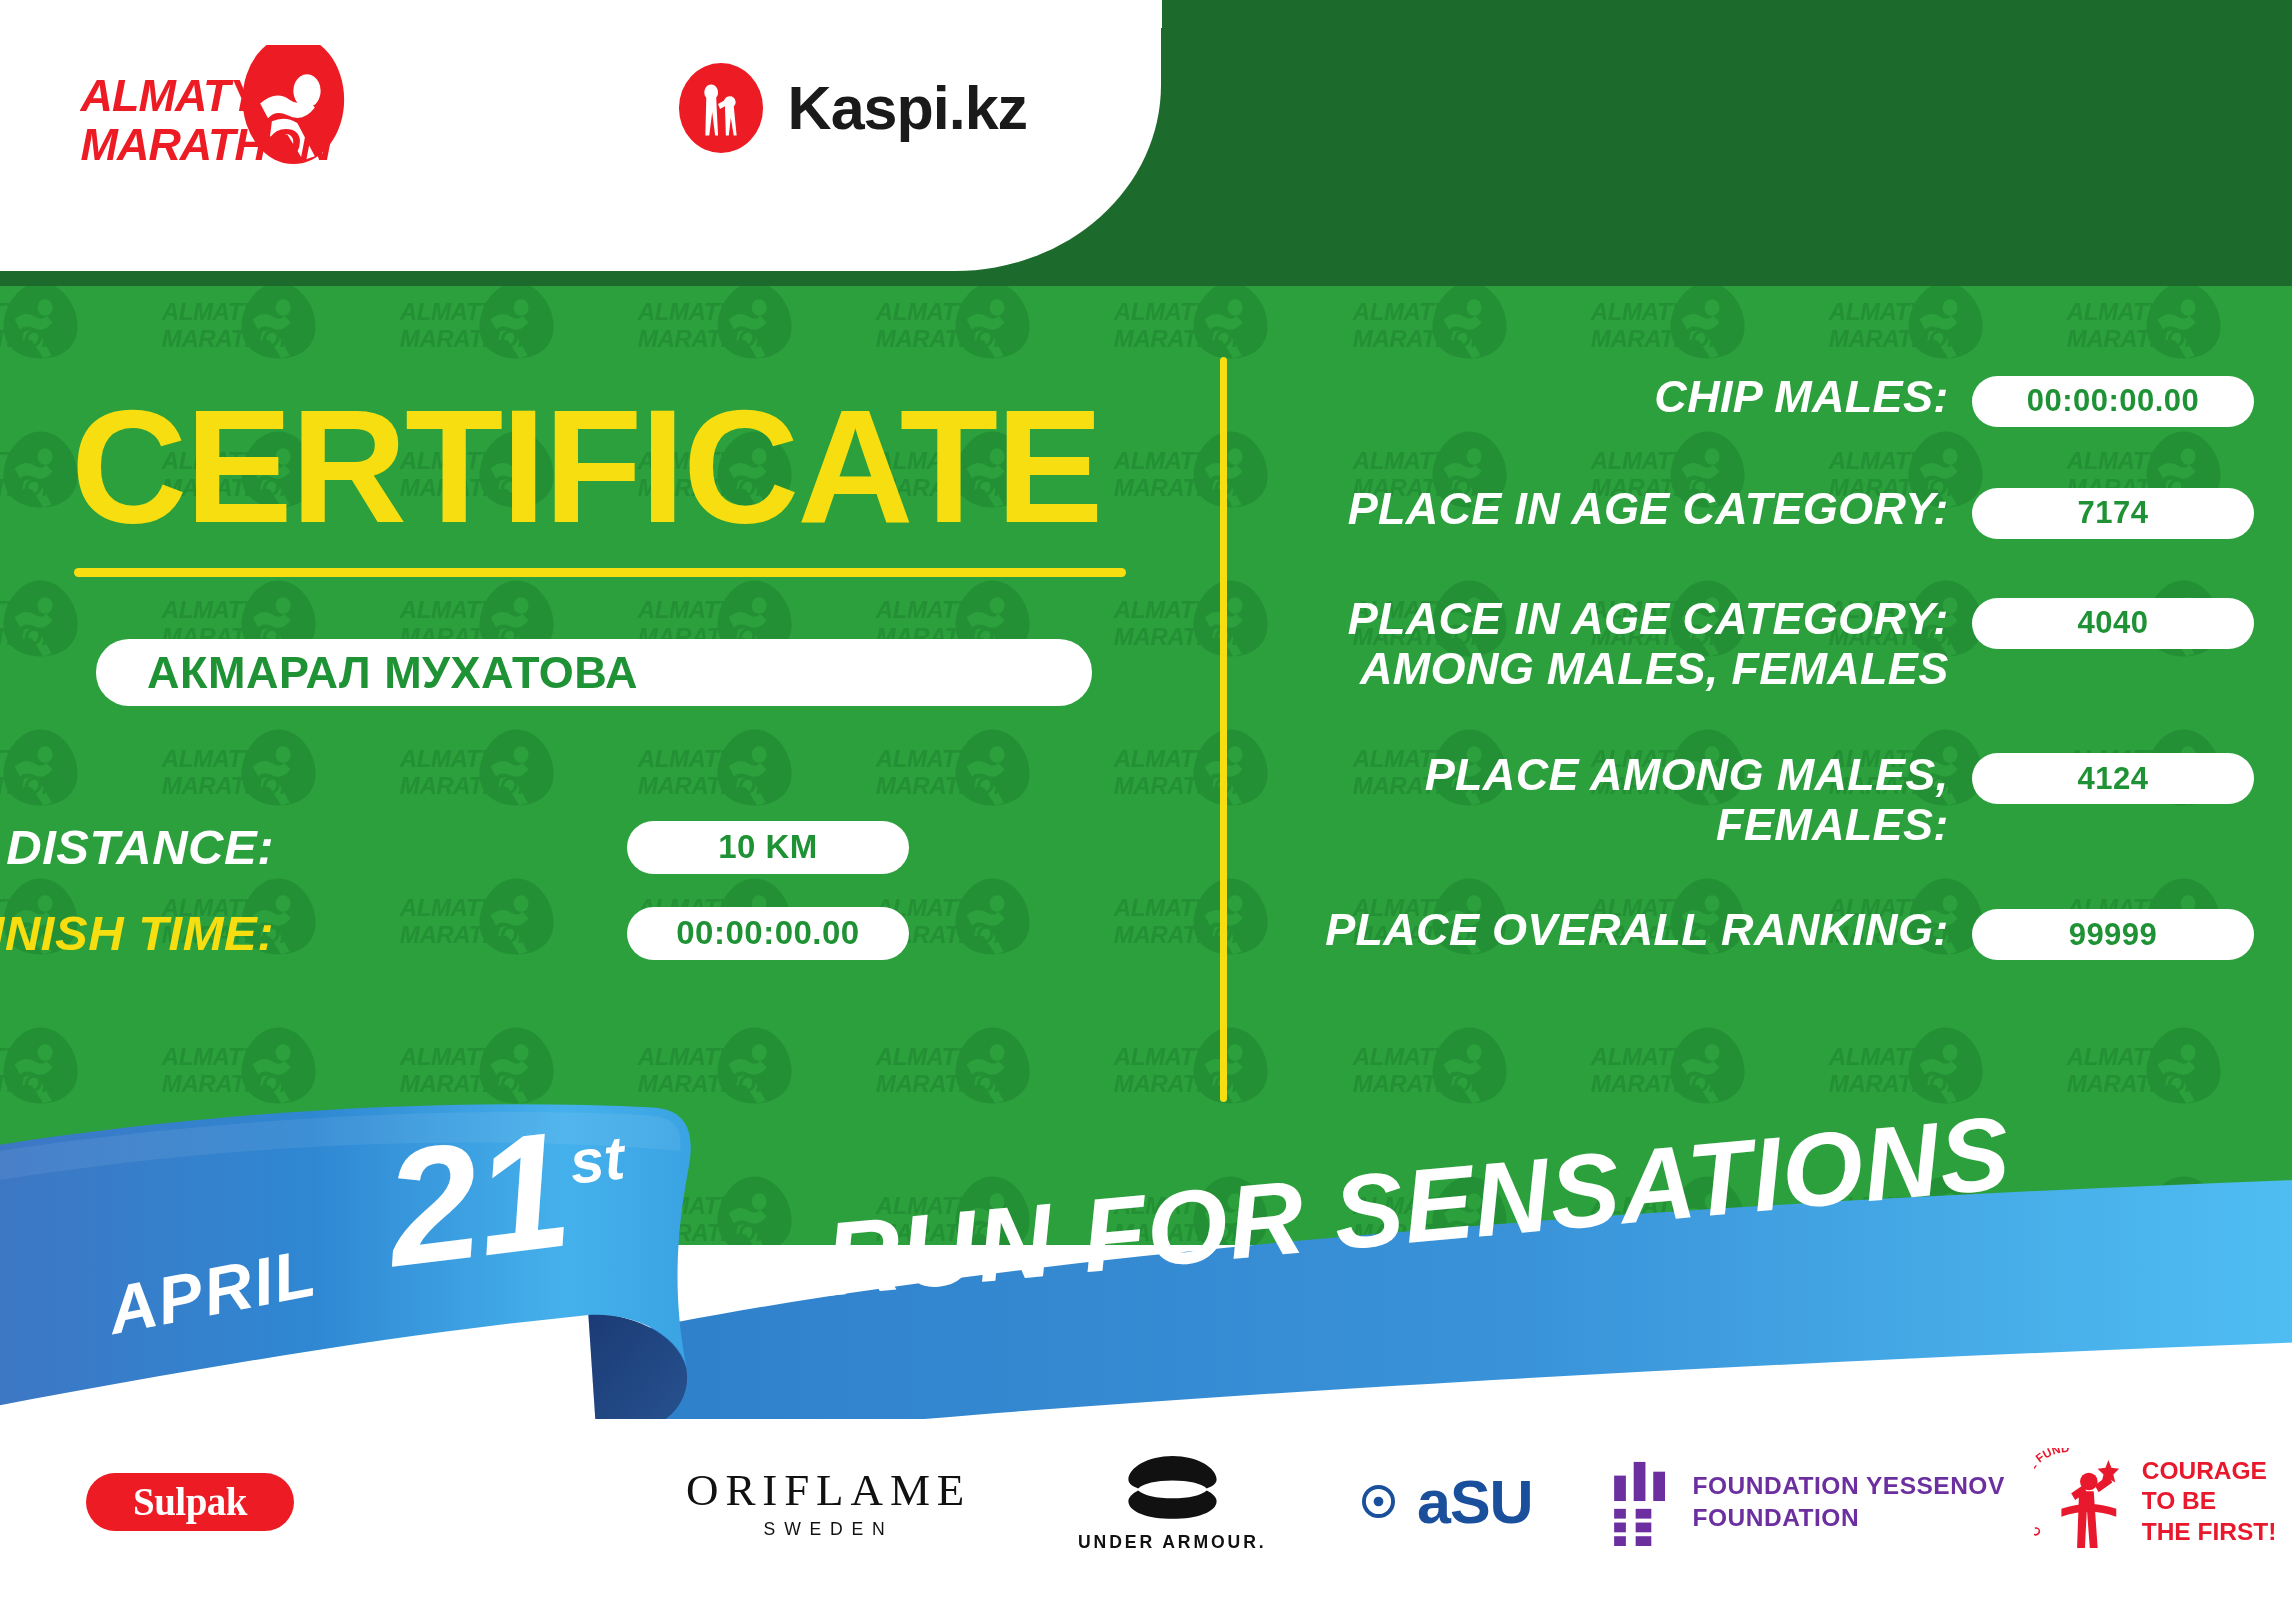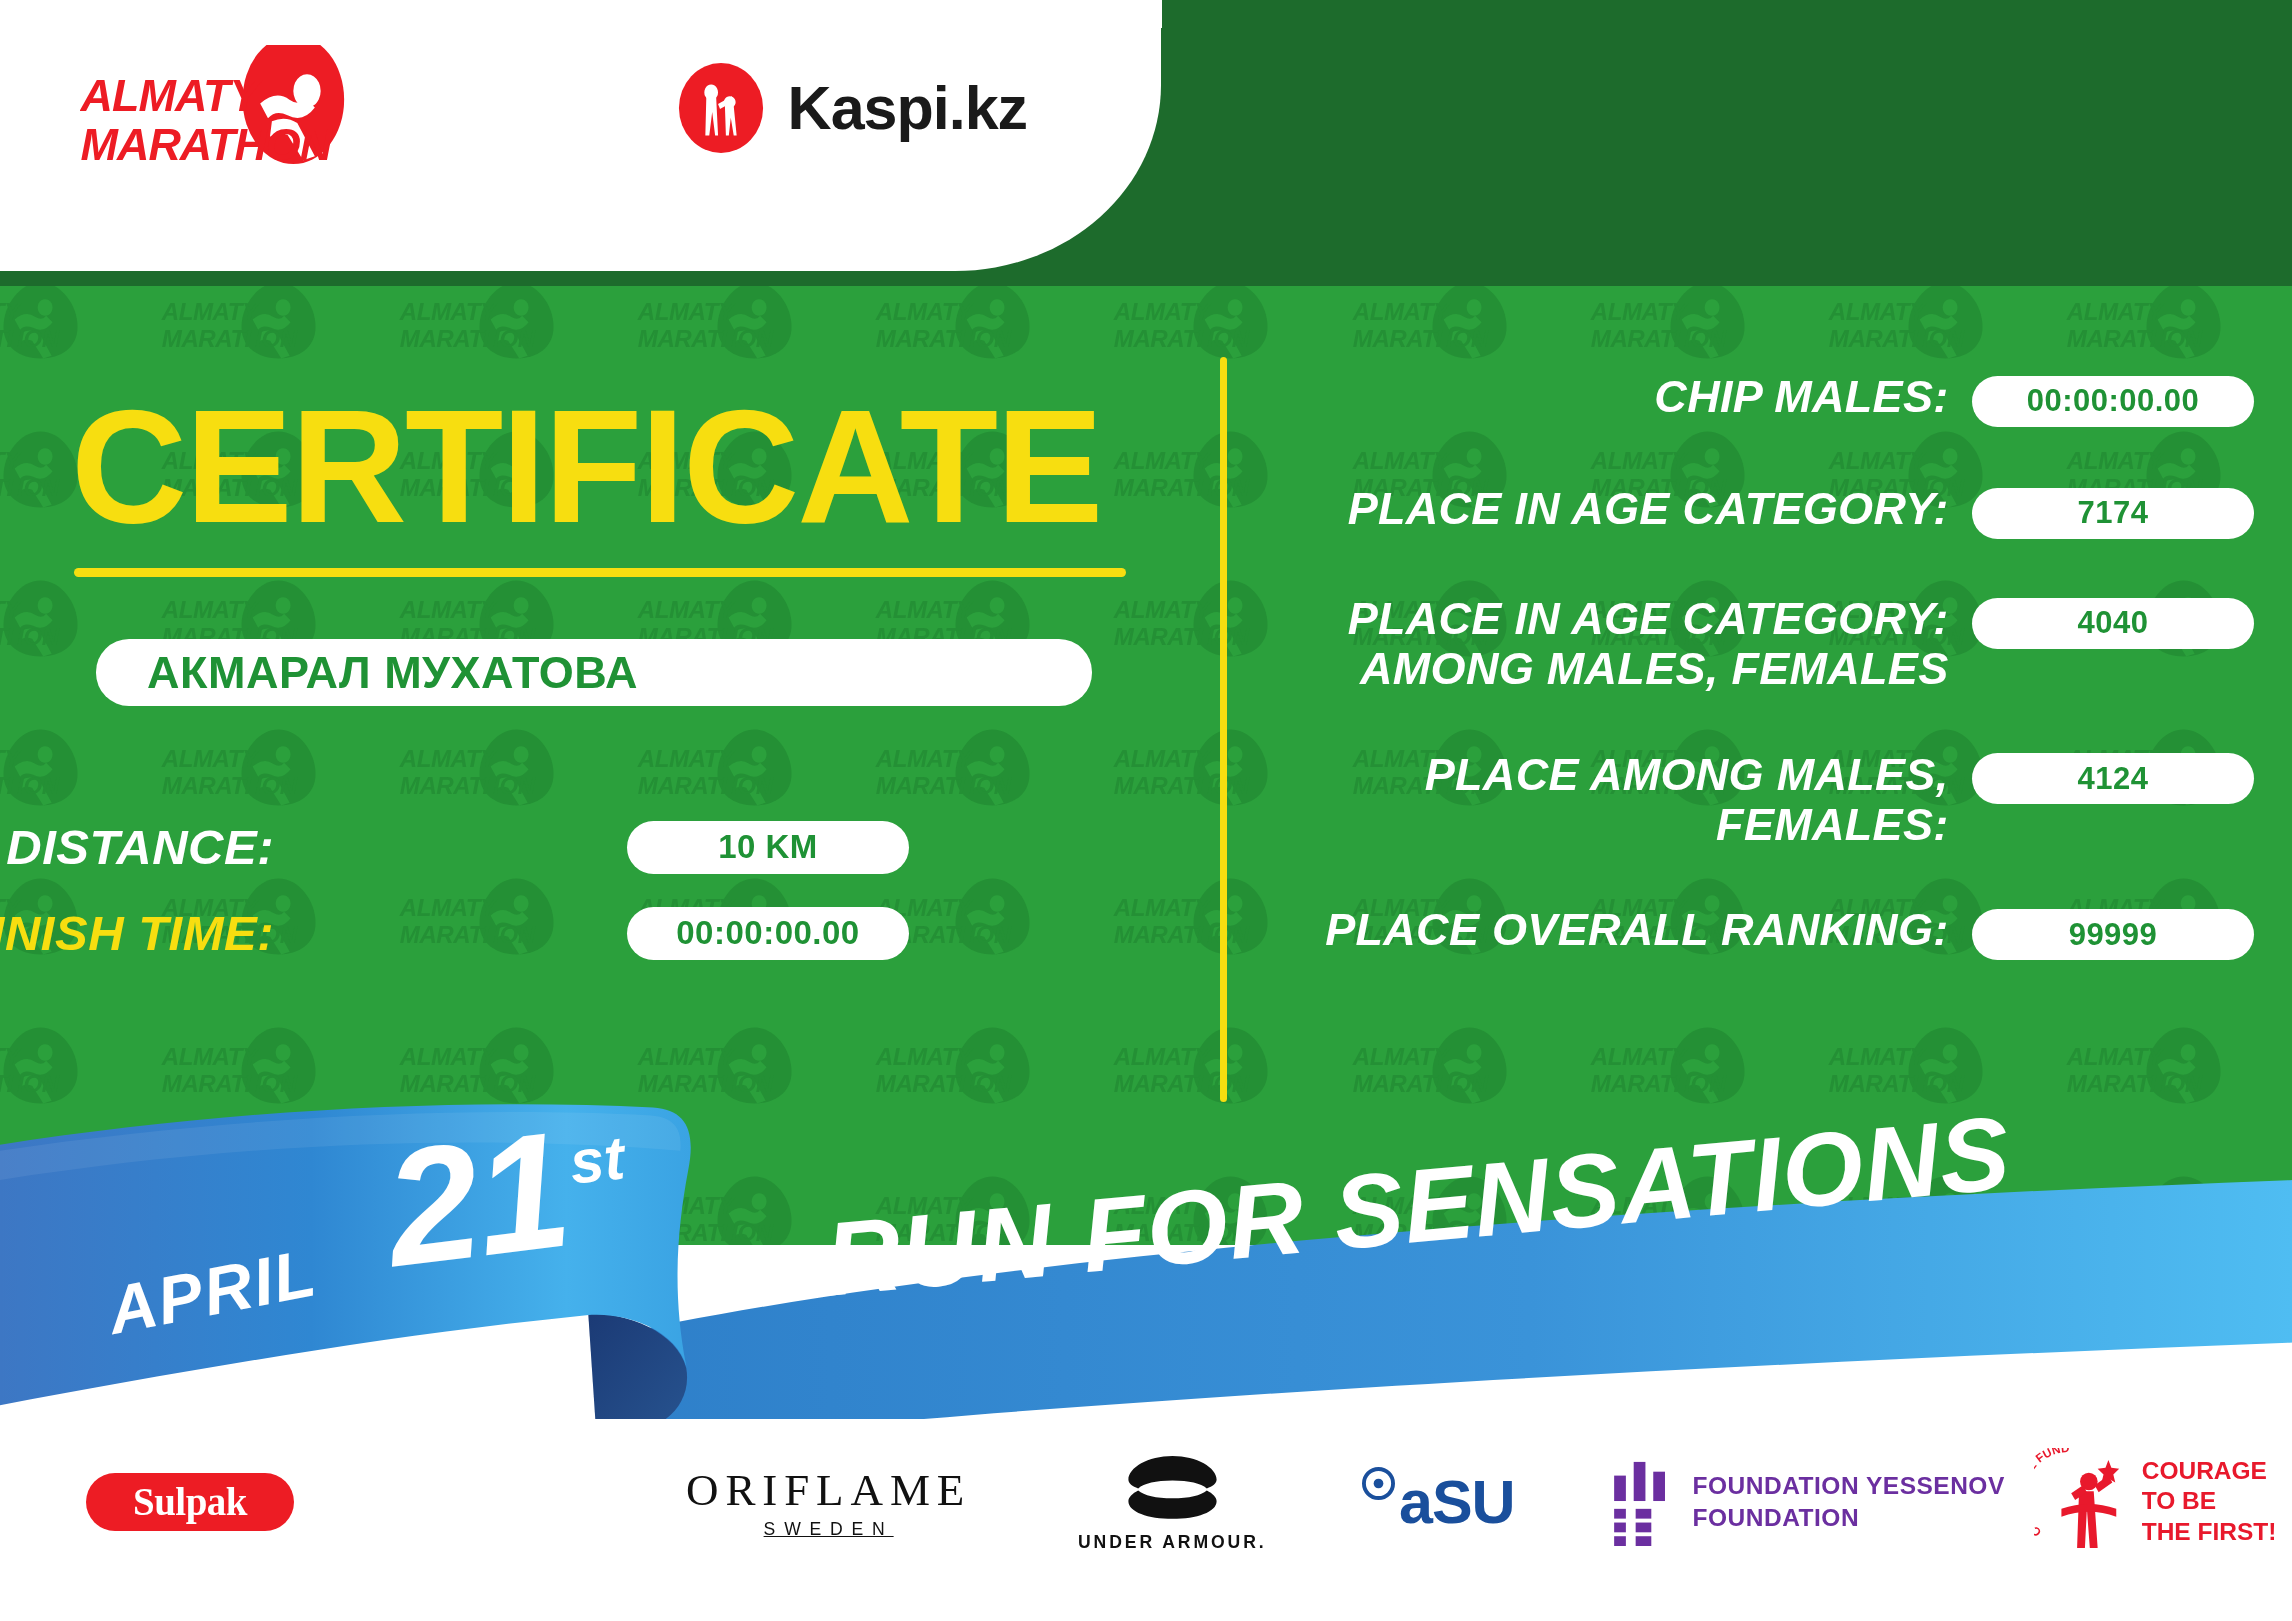--- a/index.html
+++ b/index.html
@@ -252,21 +252,21 @@
     color:#fff; font-size:39px; font-weight:bold; font-family:"Liberation Serif", serif;
     letter-spacing:-0.5px;
   }
 
   .sanofi-box { text-align:center; }
   .sanofi-name { color:#4552a0; font-size:37px; font-weight:bold; letter-spacing:2.9px; font-family:"Liberation Sans", sans-serif; }
   .sanofi-tag  { color:#3f51b5; font-size:23.5px; font-style:italic; margin-top:3.9px; font-family:"Liberation Serif", serif; }
 
   .oriflame-box{ text-align:center; }
   .oriflame-name{ color:#111; font-size:45px; letter-spacing:6.9px; font-family:"Liberation Serif", serif; }
-  .oriflame-sub{ color:#111; font-size:17.6px; letter-spacing:8.8px; margin-top:3px; font-family:"Liberation Sans", sans-serif;text-decoration:underline; }
+  .oriflame-sub{ color:#111; font-size:17.6px; letter-spacing:8.8px; margin-top:3px; font-family:"Liberation Sans", sans-serif; }
 
   .ua-box{ text-align:center; }
   .ua-name{ color:#111; font-size:17.6px; font-weight:bold; letter-spacing:2.9px; margin-top:7.8px; font-family:"Liberation Sans", sans-serif; }
 
   .asu-name{ color:#1a4f9c; font-size:61px; font-weight:bold; letter-spacing:-1px; font-family:"Liberation Sans", sans-serif; }
 
   .yessenov-box{ display:flex; align-items:center; gap:19.6px; }
   .yessenov-txt{ color:#6b2fa0; font-size:24.5px; font-weight:bold; line-height:1.3; letter-spacing:0.5px; font-family:"Liberation Sans", sans-serif; }
 
   .courage-box{ display:flex; align-items:center; gap:13.7px; }
@@ -1690,21 +1690,21 @@
           <path d="M75 6 C50 6 30 18 30 30 C30 34 34 37 40 39 C46 34 58 31 75 31
                    C92 31 104 34 110 39 C116 37 120 34 120 30 C120 18 100 6 75 6 Z" fill="#111"></path>
           <path d="M40 41 C46 46 58 49 75 49 C92 49 104 46 110 41 C116 44 120 48 120 52
                    C120 63 100 70 75 70 C50 70 30 63 30 52 C30 48 34 44 40 41 Z" fill="#111"></path>
         </svg>
         <div class="ua-name">UNDER ARMOUR.</div>
       </div>
     </div>
 
     <div class="sp" style="left:1362px;">
-      <div style="display:flex;align-items:flex-start;gap:4px;">
+      <div style="display:flex;align-items:center;gap:22px;">
         <svg width="33" height="33" viewBox="0 0 34 34" aria-hidden="true">
           <circle cx="17" cy="17" r="15" fill="none" stroke="#1a4f9c" stroke-width="4"></circle>
           <circle cx="17" cy="17" r="5" fill="#1a4f9c"></circle>
         </svg>
         <div class="asu-name">aSU</div>
       </div>
     </div>
 
     <div class="sp" style="left:1612px;">
       <div class="yessenov-box">

